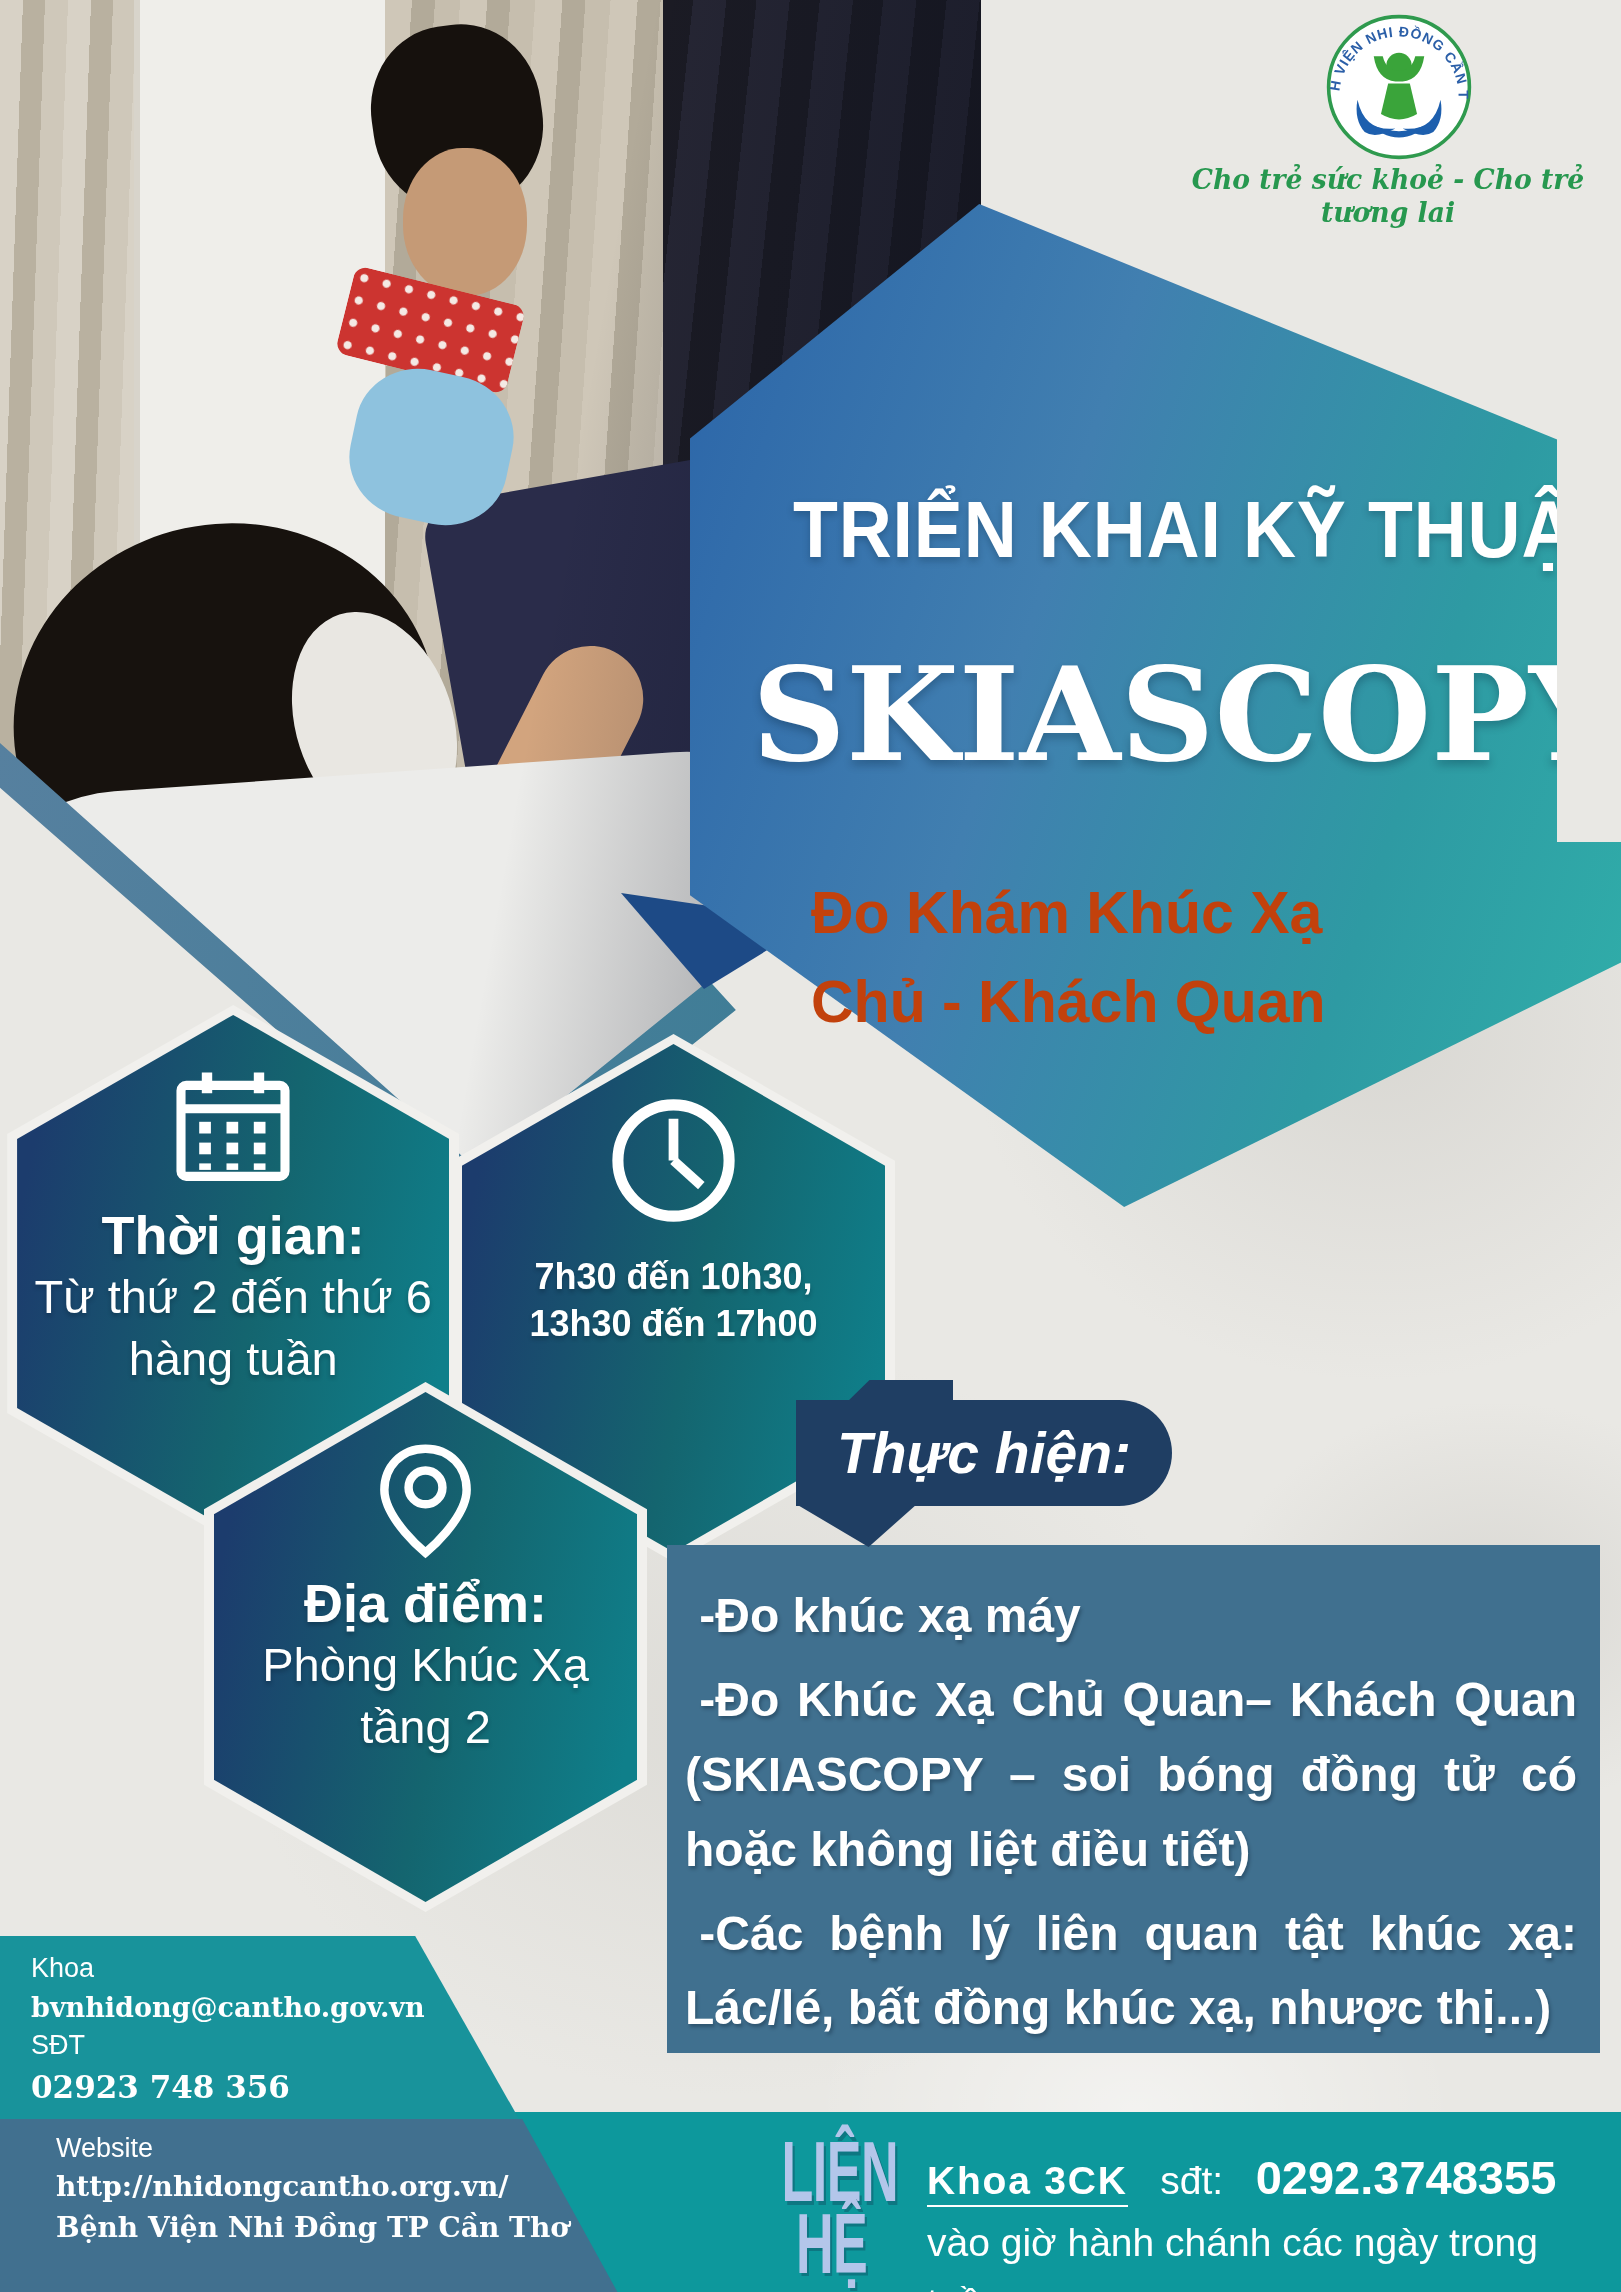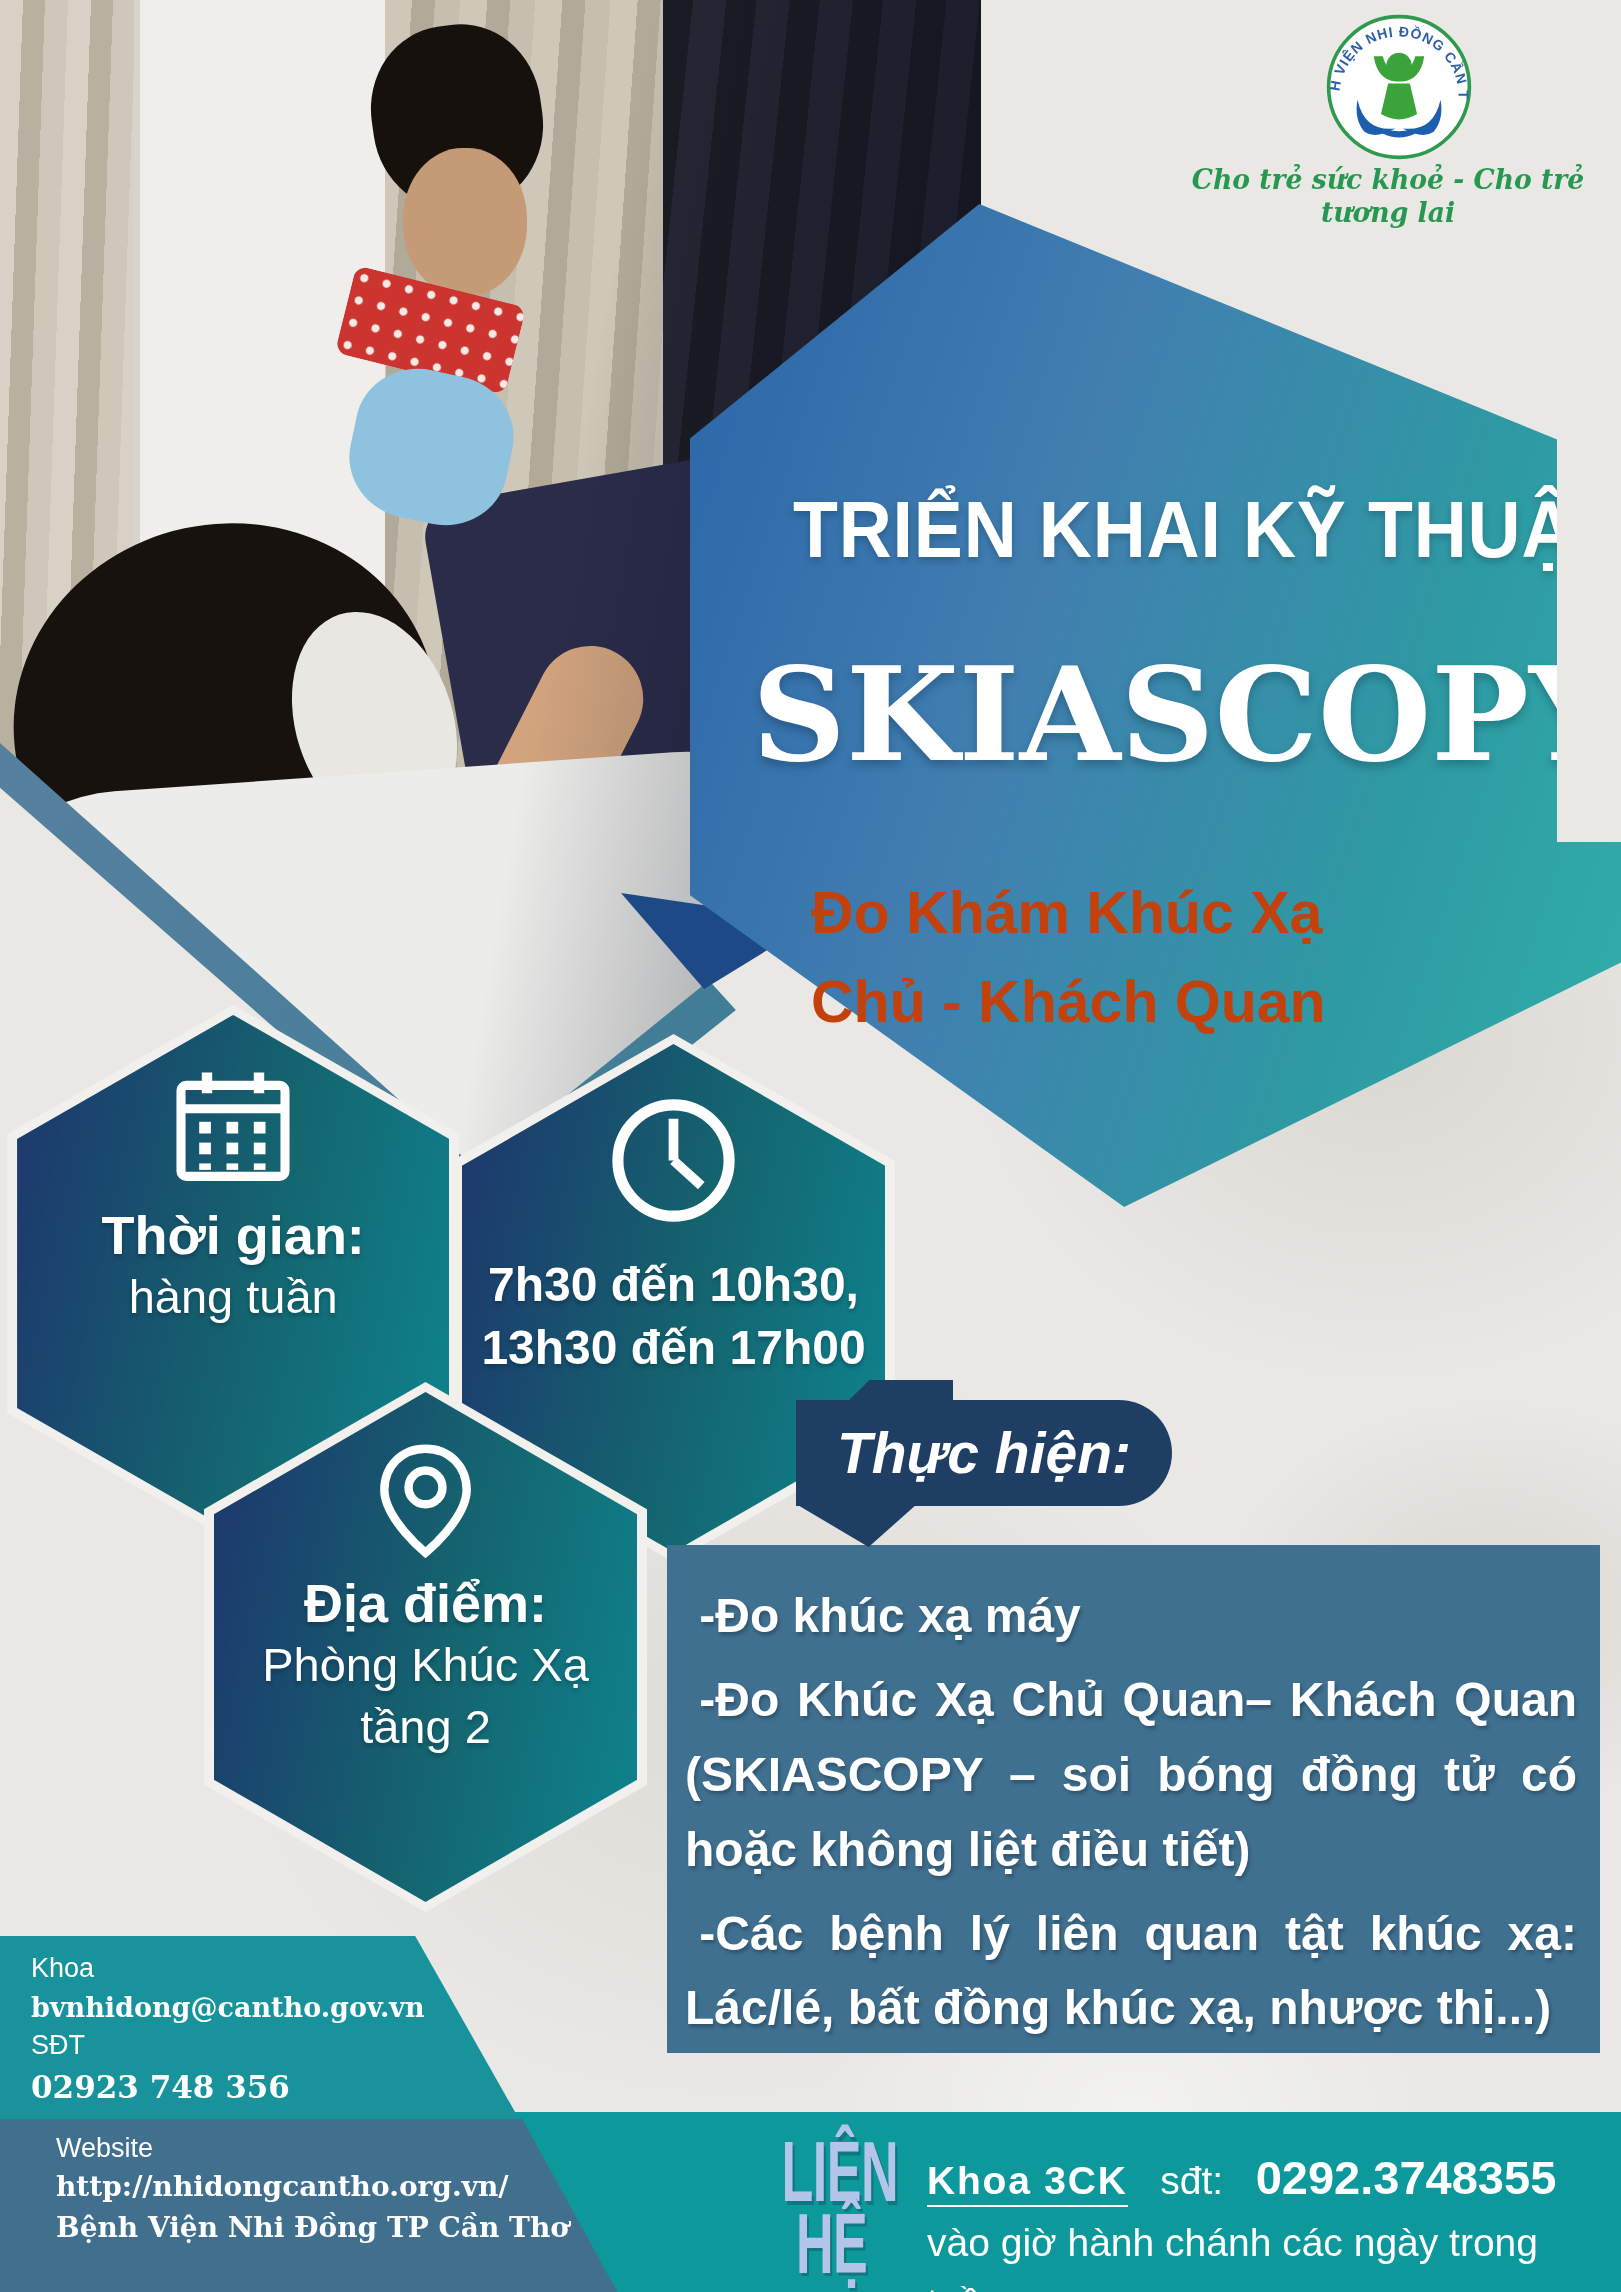--- a/index.html
+++ b/index.html
@@ -67,21 +67,21 @@
   .paper-notch{left:1557px;top:381px;width:64px;height:461px;background:#e9e8e4;}
 
   
   .hex{clip-path:polygon(50% 0,100% 24%,100% 76%,50% 100%,0 76%,0 24%);}
   .hex-outer{background:#f1f0ed;}
   .hex-inner{left:9.9px;top:9.9px;right:9.9px;bottom:9.9px;
     background:linear-gradient(102deg,#1c3c6d 8%,#14656f 55%,#0f7f8a 92%);
     display:flex;flex-direction:column;align-items:center;text-align:center;color:#fff;}
   .hex-heading{font-size:54px;font-weight:bold;margin-top:12.5px;text-shadow:0 2.7px 4.5px rgba(0,20,35,.3);}
   .hex-line{font-size:47px;font-weight:400;line-height:1.32;text-shadow:0 2.7px 4.5px rgba(0,20,35,.3);}
-  .hex-line.strong{font-weight:600;font-size:48px;}
+  .hex-line.strong{font-weight:600;font-size:36px;}
   .hex-icon{margin-top:47px;}
 
   
   .panel{left:667px;top:1545px;width:933px;height:508px;background:#40708f;
     box-sizing:border-box;padding:34px 23px 0 18px;color:#fff;}
   .panel p{margin:0 0 9px 0;font-size:48px;font-weight:bold;line-height:1.56;text-align:justify;
     text-indent:14.3px;text-shadow:1.8px 2.7px 3.6px rgba(0,20,35,.3);}
   .banner-pill{left:796px;top:1400px;width:376px;height:106px;background:#1f3e63;border-radius:0 72px 72px 0;}
   .banner-fold{left:846px;top:1380px;width:107px;height:23px;background:#1f3e63;
     clip-path:polygon(22% 0,100% 0,100% 100%,0 100%);}
@@ -166,20 +166,21 @@
             <rect x="66" y="46" width="9" height="9"></rect>
           <rect x="24" y="62" width="9" height="9"></rect>
             <rect x="45" y="62" width="9" height="9"></rect>
             <rect x="66" y="62" width="9" height="9"></rect>
           <rect x="24" y="78" width="9" height="5"></rect>
             <rect x="45" y="78" width="9" height="5"></rect>
             <rect x="66" y="78" width="9" height="5"></rect>
         </g>
       </svg>
       <div class="hex-heading">Thời gian:</div>
+      <div class="hex-line">Từ thứ 2 đến thứ 6</div>
       <div class="hex-line">hàng tuần</div>
     </div>
   </div>
 
   <div class="abs hex hex-outer" style="left:452px;top:1034px;width:443px;height:528px;">
     <div class="abs hex hex-inner">
       <svg class="hex-icon" width="139" height="139" viewBox="0 0 100 100" fill="none" stroke="#ffffff" stroke-width="8">
         <circle cx="50" cy="50" r="40"></circle>
         <line x1="50" y1="50" x2="50" y2="20" stroke-width="7"></line>
         <line x1="50" y1="50" x2="70" y2="68" stroke-width="7"></line>

